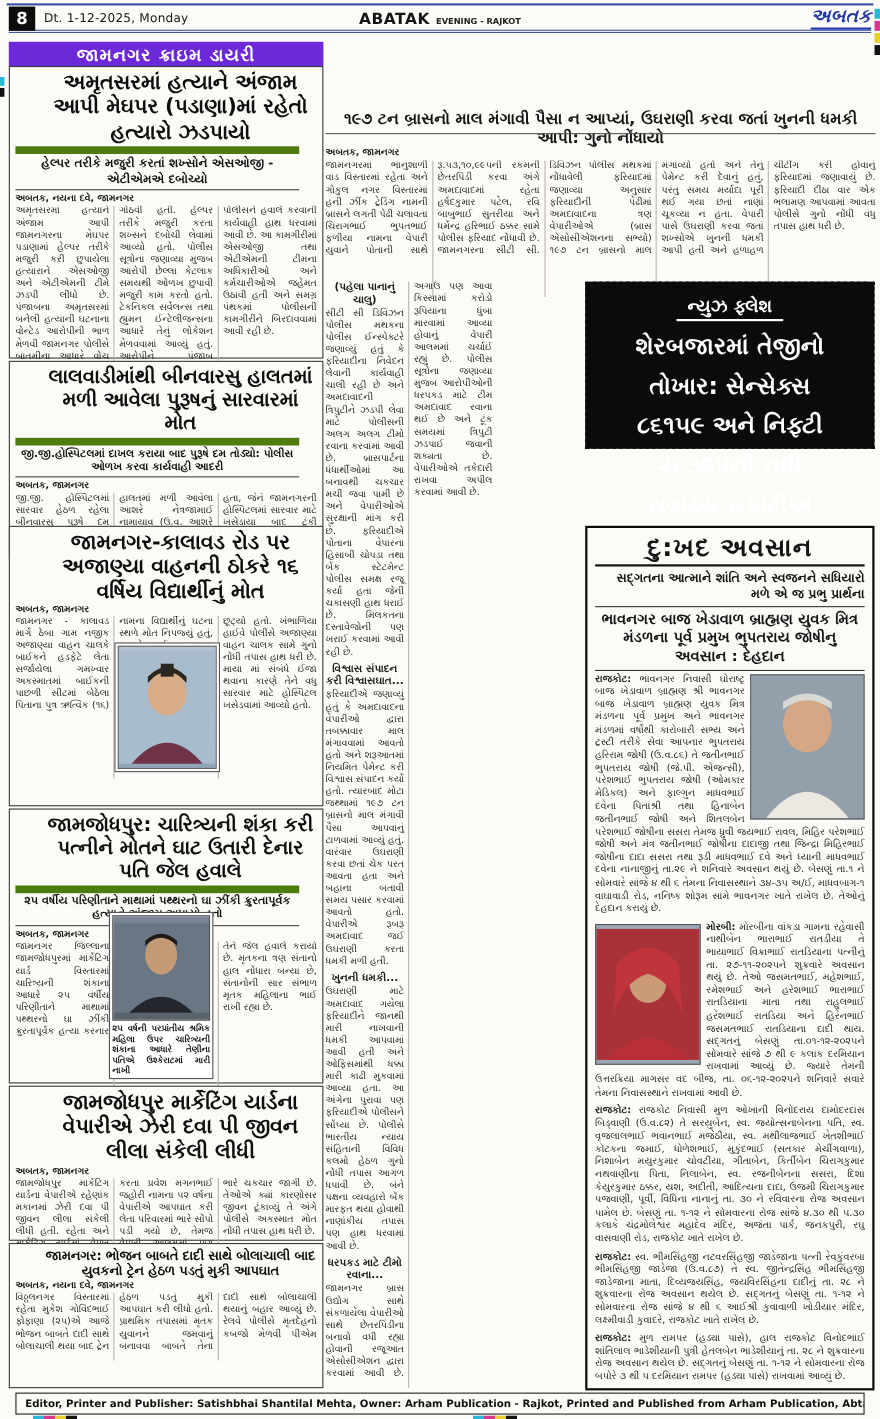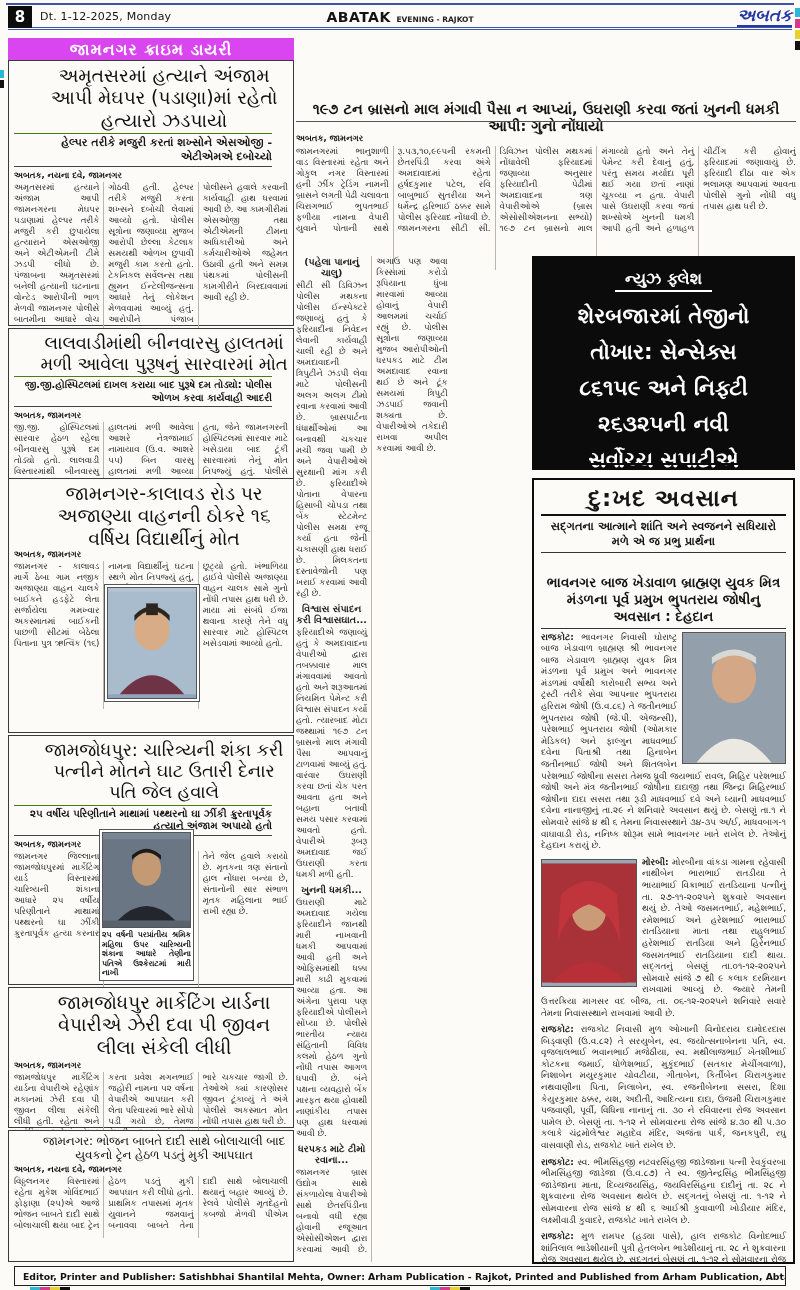--- a/index.html
+++ b/index.html
@@ -22,56 +22,56 @@
   .mcenter .t2 { font-size:7.5px; font-weight:bold; color:#222; }
   .mlogo { margin-left:auto; font-size:17px; font-weight:bold; color:#2438a6;
     border-bottom:2px solid #2438a6; line-height:1; padding-bottom:1px; font-style:italic; }
   .regmarks { position:absolute; right:0; top:8px; width:5px; }
   .regmarks div { width:5px; height:9px; margin-bottom:2px; }
   .regmarks2 { position:absolute; left:0; top:70px; width:4px; }
   .regmarks2 div { width:4px; height:8px; margin-bottom:2px; }
 
   
   .abox { position:absolute; border:1px solid #3a3a3a; background:#fcfbf7; padding:3px 5px; }
-  .hl { font-weight:normal; text-align:center; line-height:1.18; letter-spacing:-.2px; color:#0e0e0e;margin-left:26px;}
-  .sub { font-weight:bold; text-align:right; border-top:1px solid #4d7c0f; border-bottom:1px solid #444;
+  .hl { font-weight:bold; text-align:center; line-height:1.18; letter-spacing:-.2px; color:#0e0e0e;margin-left:26px;}
+  .sub { font-weight:bold; text-align:center; border-top:7px solid #4d7c0f; border-bottom:1px solid #444;
     padding:2px 0; margin:2px 16px 3px 0; line-height:1.25; }
   .byline { font-weight:bold; font-size:8.5px; margin-bottom:1px; }
   .bodytxt { font-size:8.6px; line-height:11px; text-align:justify; overflow:hidden;
     column-gap:9px; column-rule:1px solid #b9b6ae; color:#1c1c1c; }
   .c3 { column-count:3; }
   .c5 { column-count:5; }
   .secthead { font-weight:bold; font-size:9.5px; text-align:center; margin:4px 0 2px 0; }
 
   
-  .banner { position:absolute; left:8px; top:38px; width:286px; height:22px; background:#d946ef;
+  .banner { position:absolute; left:8px; top:38px; width:286px; height:22px; background:#6d28d9;
     color:#fff; font-weight:bold; font-size:16px; display:flex; align-items:center; justify-content:center;
     letter-spacing:1px; }
 
   
   .main-hl { position:absolute; left:296px; top:33px; width:500px; text-align:center;
     font-weight:bold; font-size:30px; line-height:33px; letter-spacing:-.5px; }
   .main-sub { position:absolute; left:296px; top:101px; width:500px; text-align:center;
     font-weight:bold; font-size:14.5px; line-height:1.2; }
   .main-rule { position:absolute; left:296px; top:121px; width:500px; border-bottom:1px solid #555; }
 
   
-  .flash { position:absolute; left:532px; top:256px; width:263px; height:214px;
+  .flash { position:absolute; left:532px; top:256px; width:263px; height:152px;
     background:#0b0b0b; border:3px dotted #0b0b0b; outline:2px solid #0b0b0b; outline-offset:-7px;
     color:#fff; display:flex; flex-direction:column; align-items:center; padding:10px 31px; }
   .flash .ftitle { font-weight:bold; font-size:16px; border-bottom:2px solid #fff; padding:0 10px 2px 10px; margin-bottom:6px;}
   .flash .ftext { font-weight:bold; font-size:21.5px; line-height:36px; text-align:center; }
 
   
   .obit { position:absolute; left:532px; top:478px; width:263px; height:786px;
     border:2px solid #0c0c0c; padding:5px 7px; background:#fcfbf7; overflow:hidden; }
   .obit .ohead { font-weight:bold; font-size:23px; text-align:center; letter-spacing:1px;
     border-bottom:2px solid #111; padding-bottom:2px; }
-  .obit .oprayer { font-weight:bold; font-size:11.5px; text-align:center; line-height:1.3;
-    border-bottom:1px solid #333; padding:3px 0; margin-bottom:19px; }
+  .obit .oprayer { font-weight:bold; font-size:11.5px; text-align:right; line-height:1.3;
+    border-bottom:1px solid #333; padding:3px 0; margin-bottom:1px; }
   .obit .ofeat-hl { font-weight:bold; font-size:13.5px; text-align:center; line-height:1.25;
     border-bottom:1px solid #333; padding:2px 0 3px 0; margin-bottom:3px; }
   .obit p { font-size:8.8px; line-height:11.6px; text-align:justify; margin-bottom:5px; color:#1b1b1b;}
   .obit b { font-size:9px; }
   .photo { border:1px solid #555; background:#9aa7b4; position:relative; overflow:hidden; }
   .photo svg { display:block; width:100%; height:100%; }
   .ph-right { float:right; margin:0 0 3px 5px; width:104px; height:132px; }
   .ph-left  { float:left; margin:2px 5px 3px 0; width:96px; height:128px; }
 
   

